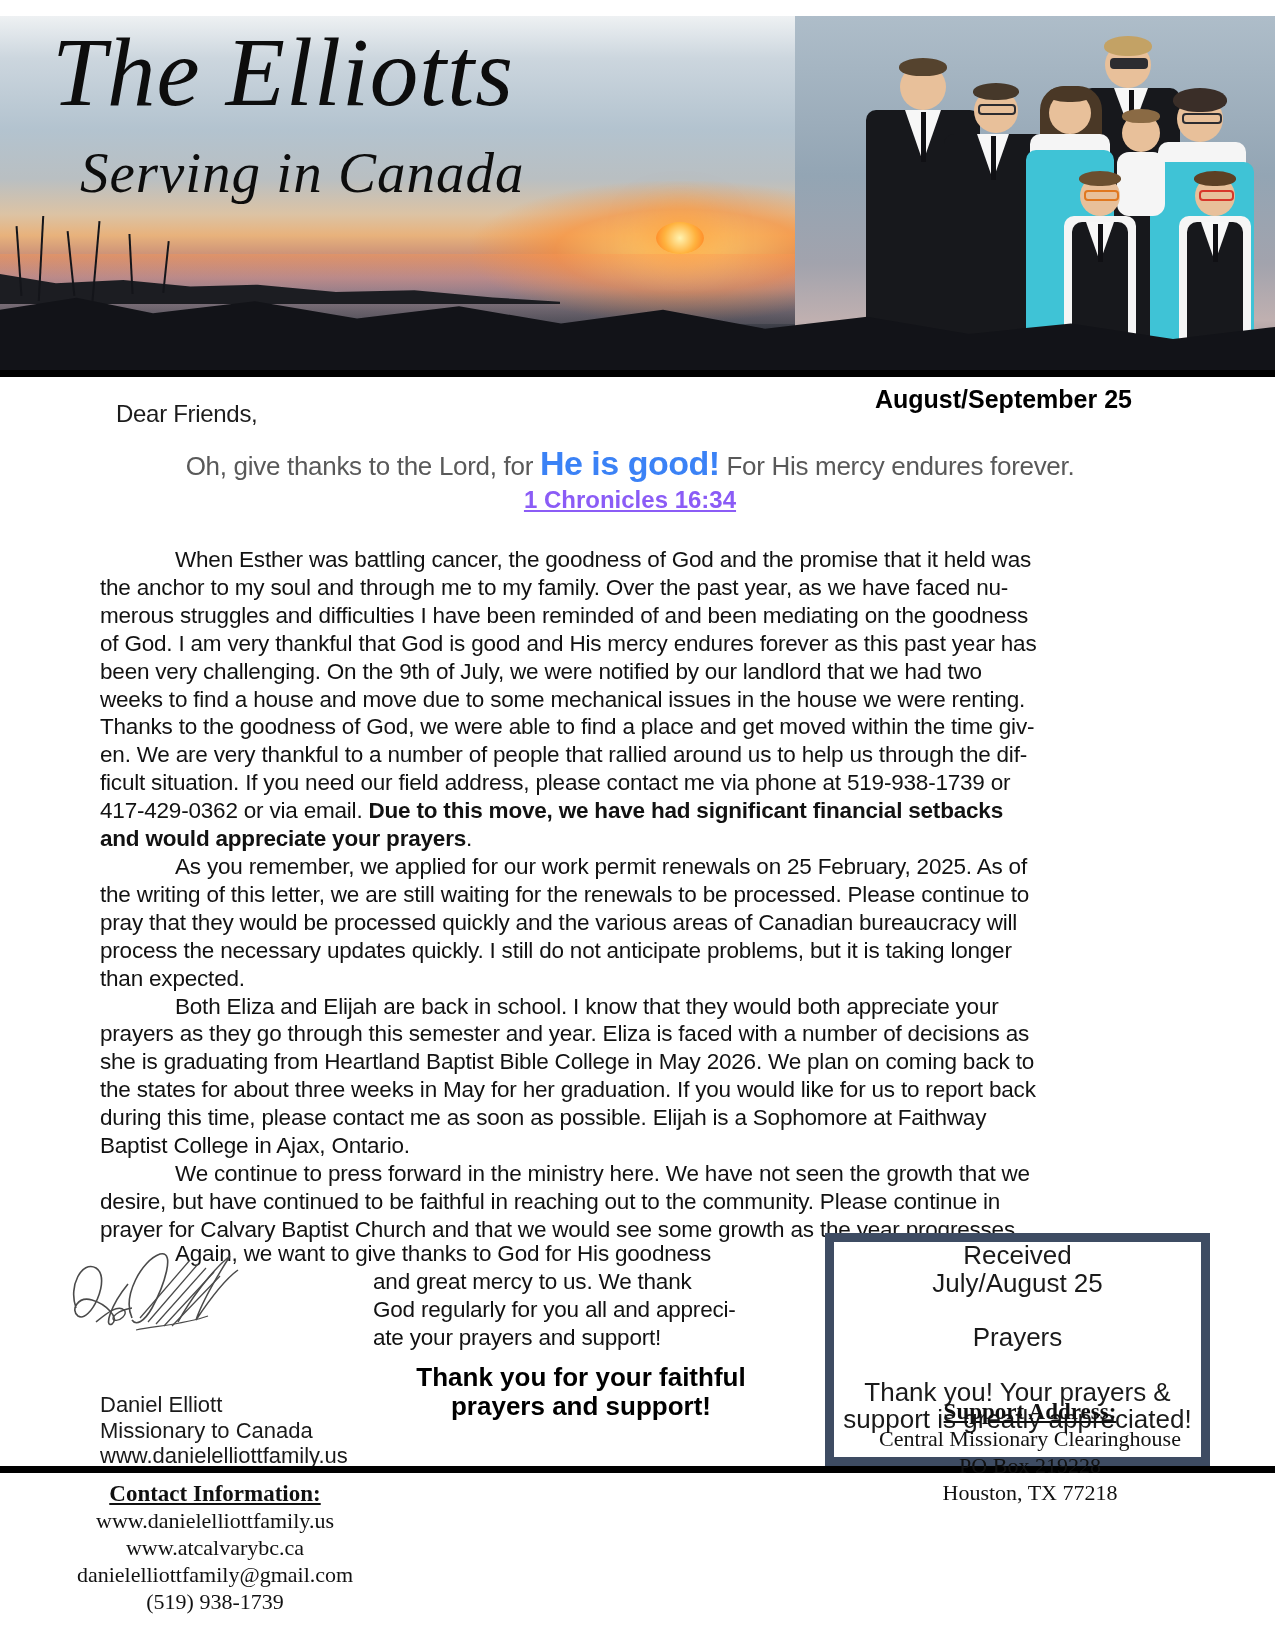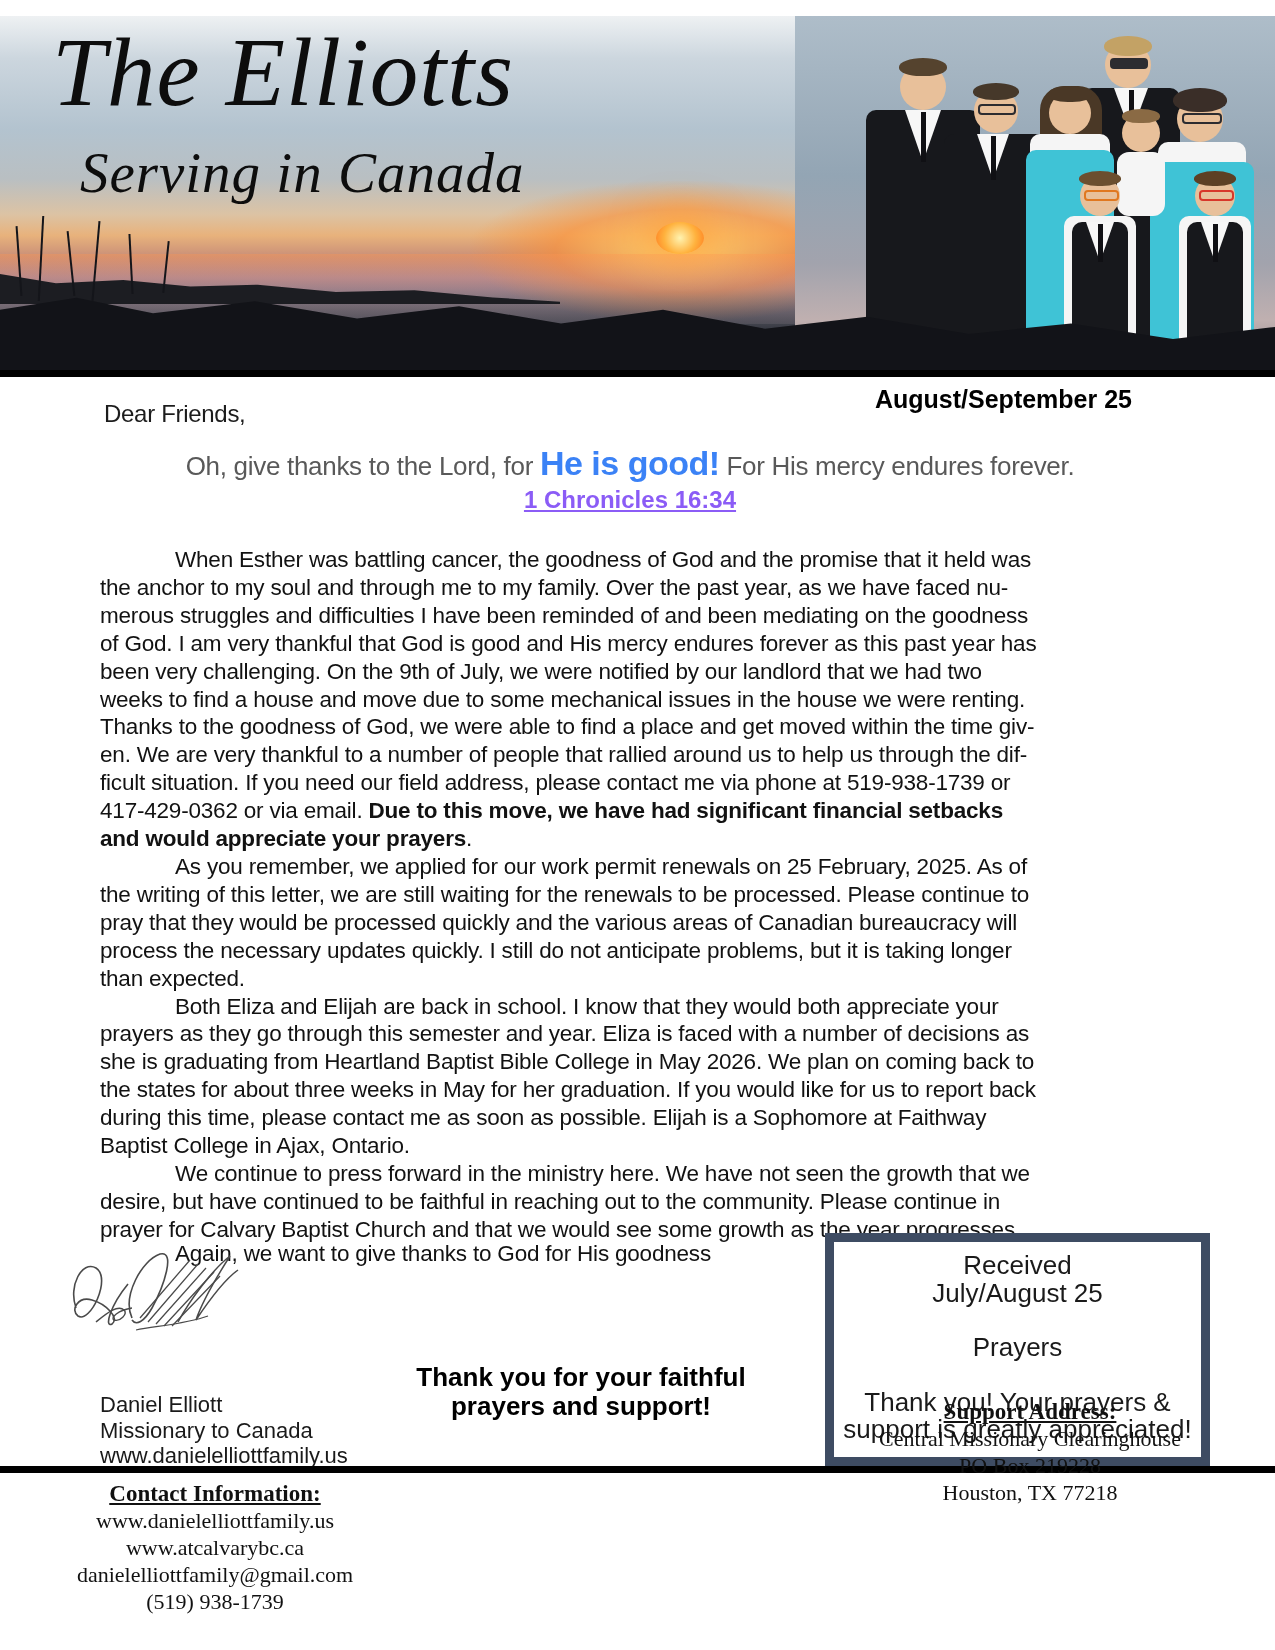--- a/index.html
+++ b/index.html
@@ -40,21 +40,21 @@
   .hair{position:absolute;background:#55432e;border-radius:50% 50% 45% 45%;}
   .suit{position:absolute;background:#17181c;border-radius:10px 10px 0 0;}
   .teal{background:#3fc3d6;}
   .white{background:#f5f5f5;}
   .shirtV{position:absolute;background:#f7f7f7;clip-path:polygon(0 0,100% 0,50% 100%);}
   .tie{position:absolute;background:#101014;}
   .glasses{position:absolute;height:7px;border:2px solid #2c2c30;border-radius:4px;background:transparent;}
 
   
   .date{position:absolute;left:720px;top:385px;width:412px;text-align:right;font-weight:bold;font-size:25px;color:#000;}
-  .salutation{position:absolute;left:104px;top:400px;font-size:24px;color:#1c1c1c;letter-spacing:-0.3px;}
+  .salutation{position:absolute;left:116px;top:400px;font-size:24px;color:#1c1c1c;letter-spacing:-0.3px;}
   .verse{position:absolute;left:40px;top:444px;width:1180px;text-align:center;color:#595959;
          font-size:26px;letter-spacing:-0.3px;}
   .verse b{font-size:34px;color:#3b82f6;letter-spacing:-0.5px;}
   .verse-ref{position:absolute;left:40px;top:486px;width:1180px;text-align:center;
              font-weight:bold;font-size:24px;color:#8b5cf6;text-decoration:underline;}
 
   
   .body-flow{position:absolute;left:100px;top:546px;width:1130px;font-size:22.5px;line-height:27.9px;
              letter-spacing:-0.2px;color:#121212;}
   .para{white-space:pre-line;text-indent:75px;}
@@ -65,21 +65,21 @@
 
   
   .signature{position:absolute;left:66px;top:1244px;}
   .thanks{position:absolute;left:398px;top:1363px;width:366px;text-align:center;font-weight:bold;
           font-size:26px;line-height:29px;white-space:pre-line;color:#000;}
   .credentials{position:absolute;left:100px;top:1392px;font-size:22px;line-height:25.5px;color:#1a1a1a;}
 
   
   .rbox{position:absolute;left:825px;top:1233px;width:385px;height:233px;box-sizing:border-box;
         border:9px solid #3e4c63;background:#fff;text-align:center;font-size:26px;line-height:27.5px;
-        padding-top:10px;color:#1a1a1a;}
+        color:#1a1a1a;}
   .rgap{height:27px;}
 
   
   .footer-bar{position:absolute;left:0;top:1466px;width:1275px;height:7px;background:#000;}
   .fcol{position:absolute;text-align:center;font-family:"Liberation Serif","DejaVu Serif",serif;
         font-size:22px;line-height:27px;color:#111;}
   .fhead{font-weight:bold;font-size:23px;text-decoration:underline;}
 </style>
 </head>
 <body>
@@ -205,20 +205,23 @@
 prayers as they go through this semester and year.  Eliza is faced with a number of decisions as
 she is graduating from Heartland Baptist Bible College in May 2026.  We plan on coming back to
 the states for about three weeks in May for her graduation. If you would like for us to report back
 during this time, please contact me as soon as possible.  Elijah is a Sophomore at Faithway
 Baptist College in Ajax, Ontario.</div>
     <div class="para">We continue to press forward in the ministry here.  We have not seen the growth that we
 desire, but have continued to be faithful in reaching out to the community.  Please continue in
 prayer for Calvary Baptist Church and that we would see some growth as the year progresses.</div>
   </div>
   <div class="p5-first">Again, we want to give thanks to God for His goodness</div>
+  <div class="p5-rest">and great mercy to us.  We thank
+God regularly for you all and appreci-
+ate your prayers and support!</div>
 
   <div class="signature">
     <svg width="190" height="100" viewBox="0 0 190 100" fill="none">
       <path d="M10 64 C2 42 16 16 30 24 C46 34 24 80 12 72 C4 66 12 52 26 56 C40 60 54 74 46 80 C38 84 44 62 62 40" stroke="#4a4a4a" stroke-width="1.6"></path>
       <path d="M30 78 C40 70 52 60 58 66 C62 70 54 78 48 76 C44 74 52 66 66 64" stroke="#4a4a4a" stroke-width="1.4"></path>
       <path d="M66 74 C56 52 76 16 94 10 C110 6 98 42 86 64 C78 78 70 82 66 76" stroke="#4a4a4a" stroke-width="1.6"></path>
       <path d="M74 74 L124 16 M82 78 L132 20 M90 80 L140 24 M98 82 L148 28 M106 82 L154 32" stroke="#4a4a4a" stroke-width="1.3"></path>
       <path d="M112 78 C124 56 146 26 164 12 C150 34 136 58 130 76 C142 58 158 36 172 26" stroke="#4a4a4a" stroke-width="1.5"></path>
       <path d="M70 86 C90 82 120 80 142 72" stroke="#4a4a4a" stroke-width="1.2"></path>
     </svg>

